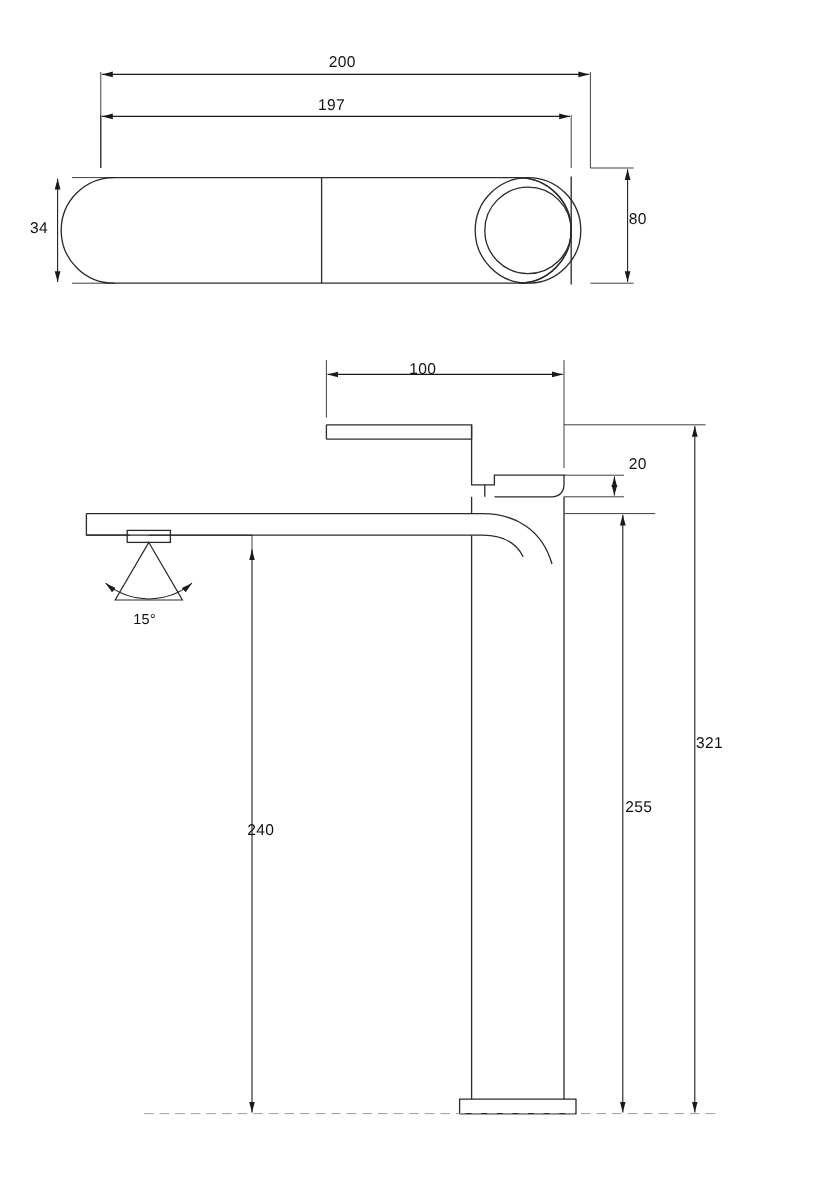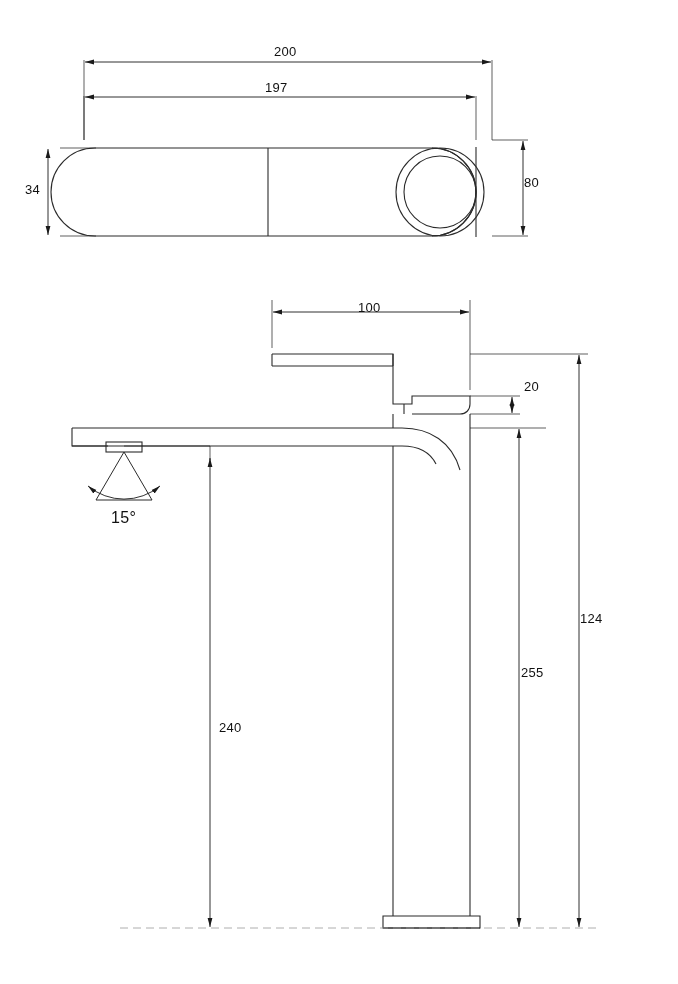--- a/index.html
+++ b/index.html
@@ -30,21 +30,21 @@
   .dim-label {
     position: absolute;
     font-family: "Liberation Sans", sans-serif;
     font-size: 13px;
     color: #111111;
     letter-spacing: 0.3px;
     white-space: nowrap;
     user-select: none;
   }
   .dim-label.small {
-    font-size: 16px;
+    font-size: 12px;
   }
 </style>
 </head>
 <body>
 
 <div id="drawing">
 
   <svg class="tech" viewBox="0 0 678 984">
     <defs>
       <marker id="arrL" markerWidth="10" markerHeight="8" refX="9" refY="4" orient="auto" markerUnits="userSpaceOnUse">
@@ -144,25 +144,25 @@
   </svg>
 
   <div class="dim-label" style="left:274px; top:44px;">200</div>
 
   <div class="dim-label" style="left:265px; top:80px;">197</div>
 
   <div class="dim-label" style="left:25px; top:182px;">34</div>
 
   <div class="dim-label" style="left:524px; top:175px;">80</div>
 
-  <div class="dim-label" style="left:358px; top:300px;text-align:right;">100</div>
+  <div class="dim-label" style="left:341px; top:300px;text-align:right;">100</div>
 
   <div class="dim-label" style="left:524px; top:379px;">20</div>
 
-  <div class="dim-label" style="left:580px; top:611px;">124</div>
+  <div class="dim-label" style="left:580px; top:611px;">321</div>
 
   <div class="dim-label" style="left:521px; top:665px;">255</div>
 
-  <div class="dim-label" style="left:219px; top:684px;margin-top:36px;">240</div>
+  <div class="dim-label" style="left:206px; top:684px;">240</div>
 
   <div class="dim-label small" style="left:111px; top:509px;">15°</div>
 
 </div>
 
 </body></html>

